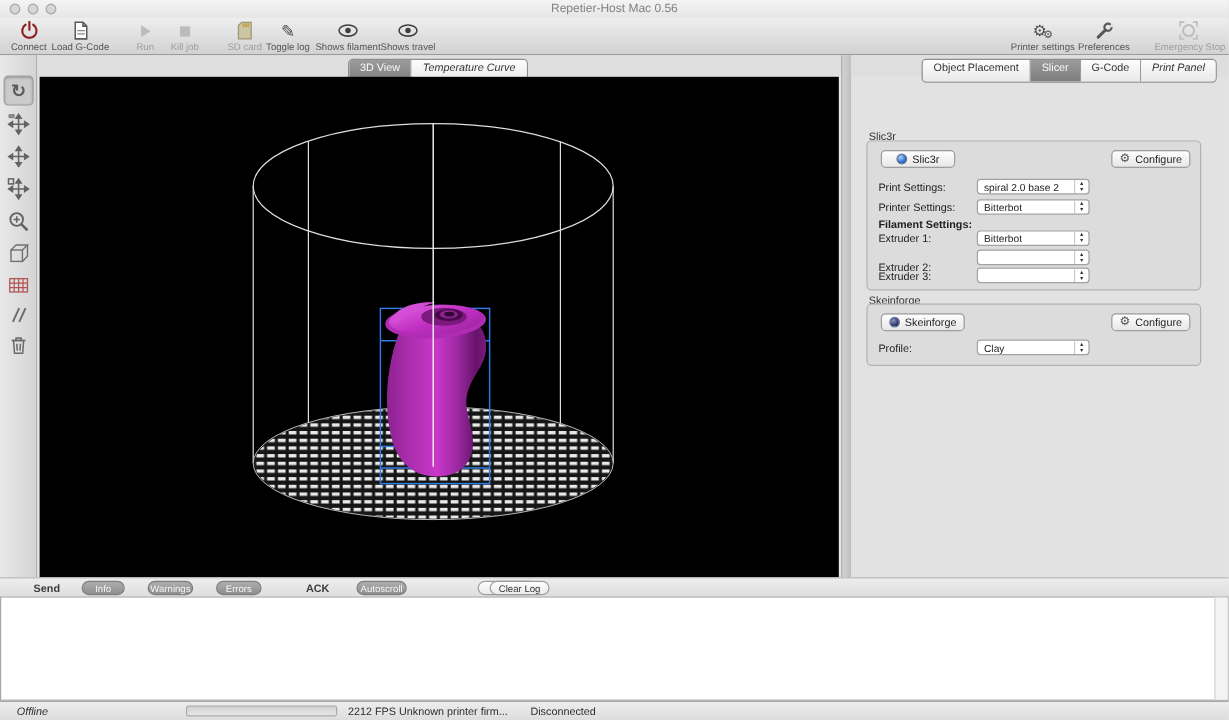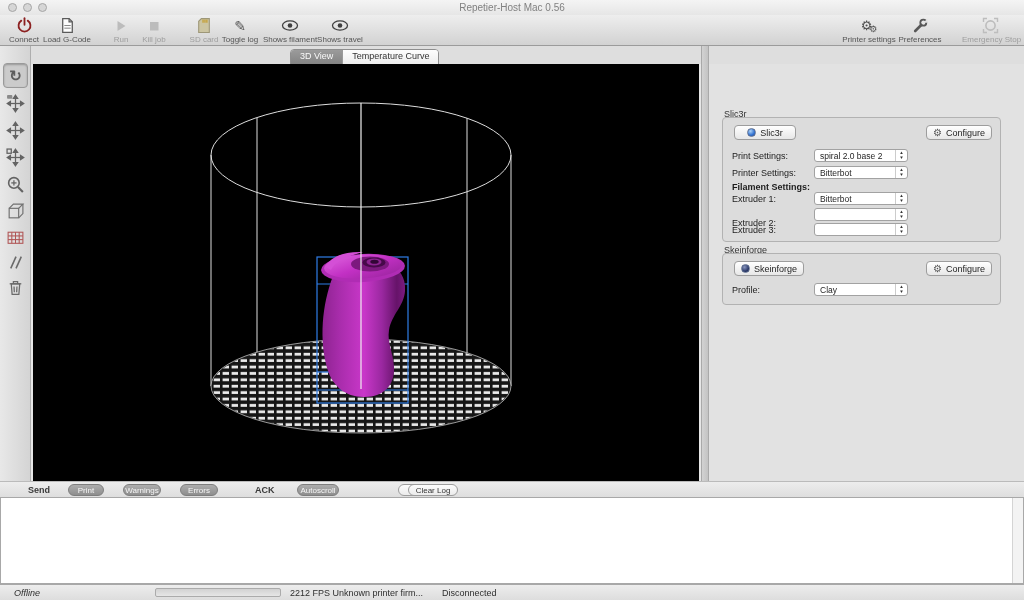--- a/index.html
+++ b/index.html
@@ -28,21 +28,21 @@
     display:flex; align-items:center; justify-content:center; border-radius:4px; }
   .tool-btn.pressed { background:#cbcbcb; border:1px solid #9a9a9a; box-shadow:inset 0 1px 2px rgba(0,0,0,.25); }
   .rot-glyph { font-size:15px; font-weight:bold; color:#5d5d5d; }
 
   .tabstrip-left { position:absolute; top:46px; left:31px; width:670px; height:18px; background:#dedede; }
   .tabstrip-right { position:absolute; top:46px; left:709px; width:315px; height:18px; background:#dedede; }
   .seg { position:absolute; top:3px; display:inline-flex; border:1px solid #8e8e8e; border-radius:4px;
     overflow:hidden; height:20px; background:#f4f4f4; }
   .seg .tab { font-size:9px; line-height:12px; padding:0 9px; color:#333;
     background:linear-gradient(#fdfdfd,#e9e9e9); border-right:1px solid #9a9a9a; white-space:nowrap; }
-  .seg .tab:last-child { border-right:none; }
+  .seg .tab:last-child { border-right:none;font-style:italic; }
   .seg .tab.sel { background:linear-gradient(#9b9b9b,#7d7d7d); color:#fafafa; }
 
   .view3d { position:absolute; top:64px; left:33px; width:666px; height:417px; background:#000; }
 
   .splitter { position:absolute; top:46px; left:701px; width:8px; height:435px;
     background:linear-gradient(90deg,#d2d2d2,#c3c3c3); border-left:1px solid #a9a9a9; border-right:1px solid #a9a9a9; }
 
   .right-panel { position:absolute; top:46px; left:709px; width:315px; height:435px; background:#e2e2e2; }
   .slice-header { position:absolute; top:17px; left:0; width:315px; height:41px;
     background:linear-gradient(#f3f3f3,#e8e8e8); border-top:1px solid #bdbdbd; border-bottom:1px solid #bdbdbd; }
@@ -362,20 +362,26 @@
     </g>
     <line x1="328" y1="39" x2="328" y2="325" stroke="#f2f2f2" stroke-width="1.2"></line>
   </svg>
 </div>
 
 <div class="splitter"></div>
 
 <div class="right-panel">
 
   <div class="tabstrip-right" style="top:0;left:0;"></div>
+  <div class="seg" style="left:59px;top:3px;">
+    <div class="tab">Object Placement</div>
+    <div class="tab sel">Slicer</div>
+    <div class="tab">G-Code</div>
+    <div class="tab">Print Panel</div>
+  </div>
 
 
   <div class="grp-label" style="top:63px;">Slic3r</div>
   <div class="grp" style="top:71px;height:125px;">
     <div class="gbtn" style="left:11px;top:7px;width:62px;">
       <span class="radio"></span>
       <span>Slic3r</span>
     </div>
     <div class="gbtn" style="left:203px;top:7px;width:66px;">
       <span class="gear-glyph">⚙</span>
@@ -446,21 +452,21 @@
       <span class="steppers">
           <span>▲</span>
           <span>▼</span>
         </span>
     </div>
   </div>
 </div>
 
 <div class="log-controls">
   <span class="plain-lbl" style="left:28px;">Send</span>
-  <div class="pill on" style="left:68px;width:36px;">Print</div>
+  <div class="pill on" style="left:68px;width:36px;">Info</div>
   <div class="pill on" style="left:123px;width:38px;">Warnings</div>
   <div class="pill on" style="left:180px;width:38px;">Errors</div>
   <span class="plain-lbl" style="left:255px;">ACK</span>
   <div class="pill on" style="left:297px;width:42px;">Autoscroll</div>
   <div class="pill off" style="left:352px;width:50px;margin-left:46px;">Copy</div>
   <div class="pill off" style="left:408px;width:50px;">Clear Log</div>
 </div>
 
 <div class="log-area">
   <span></span>

